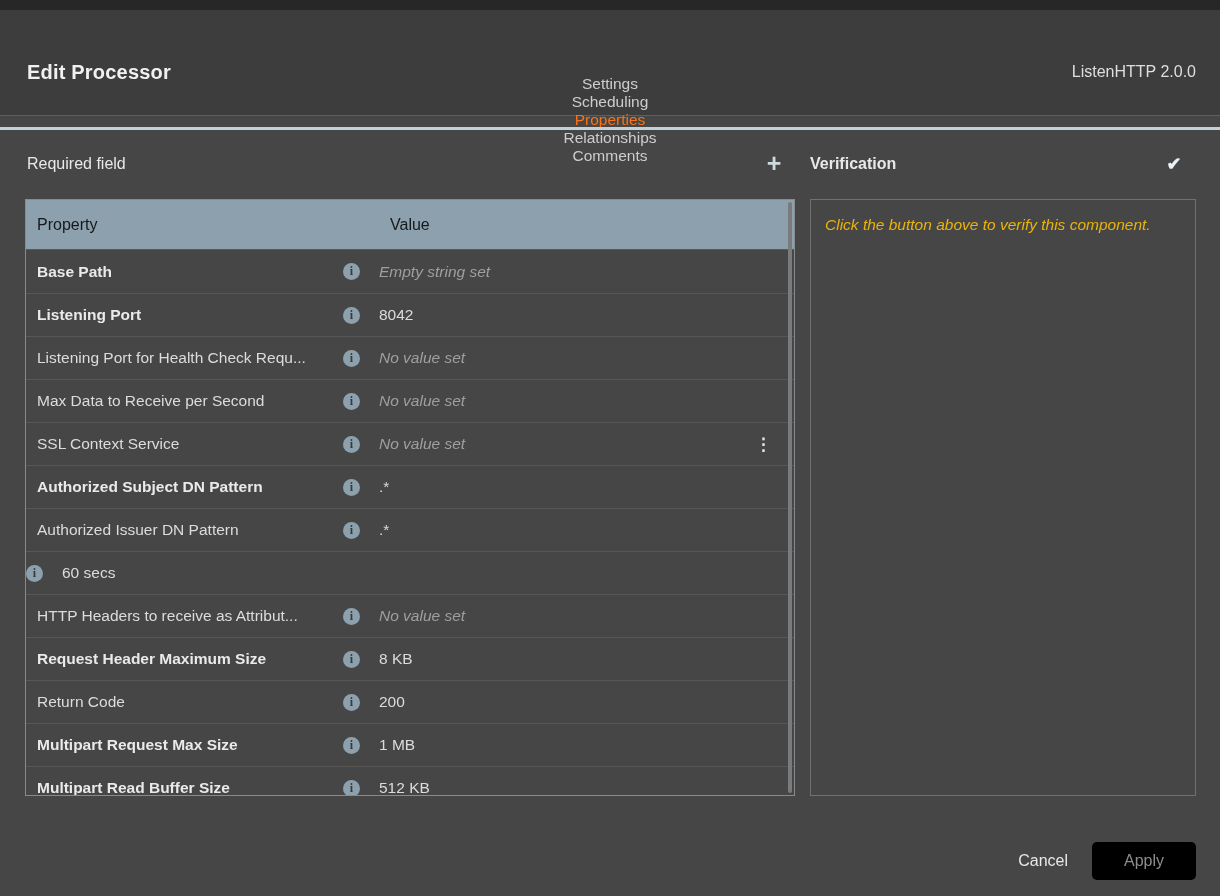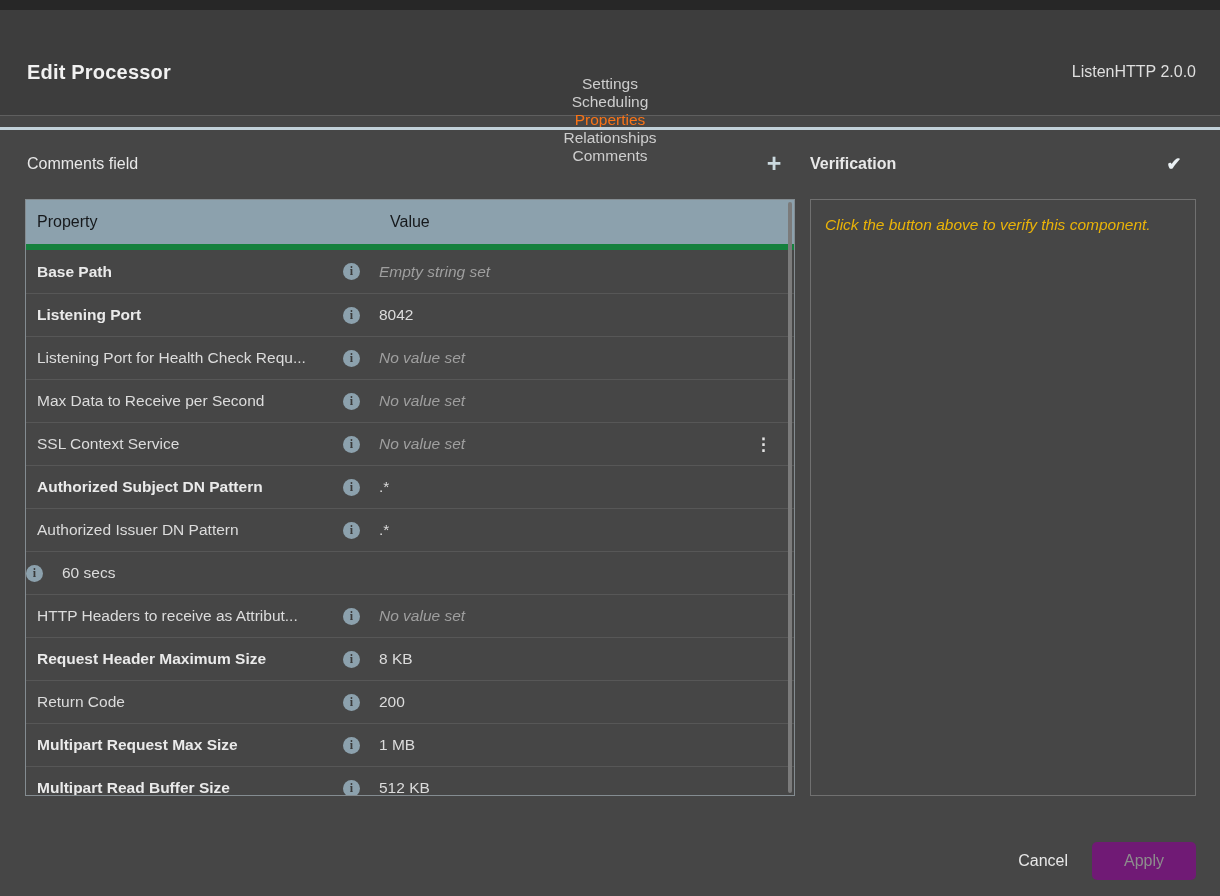--- a/index.html
+++ b/index.html
@@ -32,21 +32,21 @@
     align-items:center; justify-content:center; cursor:pointer; }
   .add-btn { left:760px; }
   .plus-glyph { font-size:25px; font-weight:700; color:#ccdae0; line-height:1; margin-top:-2px; }
   .verify-btn { left:1160px; }
   .check-glyph { font-size:18px; font-weight:700; color:#eaf0f3; }
 
   
   .prop-table { position:absolute; left:25px; top:189px; width:770px; height:597px;
     border:1px solid #848c91; overflow:hidden; background:#464646; }
   .thead { height:50px; background:#8ca1ad; display:flex; align-items:center;
-    color:#16191c; font-size:16px; border-bottom:6px solid #15803d; }
+    color:#16191c; font-size:16px; border-bottom:1px solid #15803d; }
   .th-property { width:345px; padding-left:11px; }
   .th-value { flex:1; padding-left:19px; }
   .trow { height:43px; display:flex; align-items:center; position:relative; }
   .trow + .trow { border-top:1px solid #575757; }
   .prop-name { width:317px; padding-left:11px; font-size:15.5px; color:#dcdcdc;
     white-space:nowrap; overflow:hidden; }
   .prop-name.required { font-weight:700; color:#eaeaea; }
   .info-icon { width:17px; height:17px; border-radius:50%; background:#8ca1ad;
     color:#3a3a3a; font-size:12px; font-weight:700; display:flex; align-items:center;
     justify-content:center; flex:none; font-family:"Liberation Serif", serif; }
@@ -60,21 +60,21 @@
 
   
   .verify-box { position:absolute; left:810px; top:189px; width:386px; height:597px;
     border:1px solid #707070; padding:13px 14px; }
   .verify-hint { font-size:15.5px; font-style:italic; color:#eab308; line-height:1.55; }
 
   
   .footer { position:absolute; top:832px; right:24px; display:flex; align-items:center; }
   .cancel-btn { font-size:16px; color:#e8e8e8; margin-right:24px; cursor:pointer;
     background:none; border:none; font-family:inherit; }
-  .apply-btn { width:104px; height:38px; border-radius:5px; background:#701a75;
+  .apply-btn { width:104px; height:38px; border-radius:5px; background:#000000;
     color:#8d8d8d; font-size:16px; border:none; font-family:inherit; }
 </style>
 </head>
 <body>
 
 <div class="dialog">
 
   <div class="dialog-header">
     <div class="title-row">
       <span class="dialog-title">Edit Processor</span>
@@ -82,21 +82,21 @@
     </div>
     <div class="tab-bar">
         <div class="tab">Settings</div>
         <div class="tab">Scheduling</div>
         <div class="tab active">Properties</div>
         <div class="tab">Relationships</div>
         <div class="tab">Comments</div>
       </div>
   </div>
 
-  <div class="heading heading-left">Comments field</div>
+  <div class="heading heading-left">Required field</div>
   <div class="icon-btn add-btn">
     <span class="plus-glyph">+</span>
   </div>
 
   <div class="heading heading-right">Verification</div>
   <div class="icon-btn verify-btn">
     <span class="check-glyph">✔</span>
   </div>
 
   <div class="prop-table">

